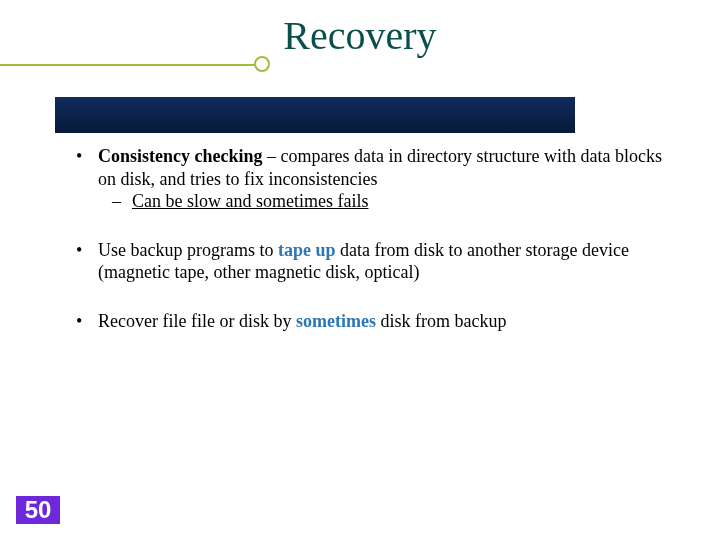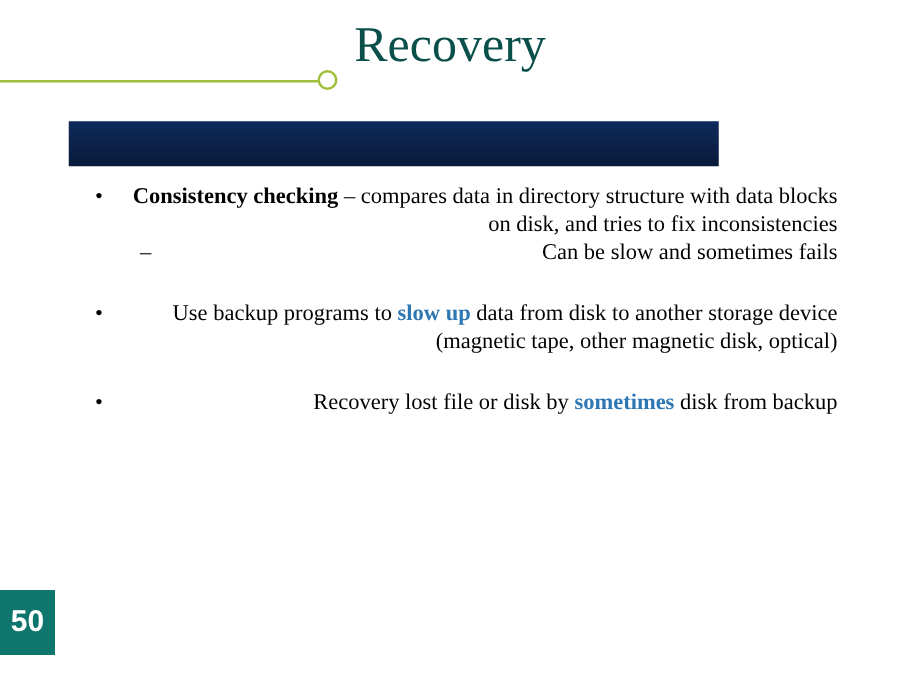--- a/index.html
+++ b/index.html
@@ -69,54 +69,54 @@
   }
   .content ul {
     list-style: none;
     padding: 0;
     margin: 0;
   }
   .content > ul > li {
     position: relative;
     padding-left: 28px;
     margin-bottom: 26px;
-    text-align: right;
   }
   .content > ul > li::before {
     content: "•";
     position: absolute;
     left: 6px;
     top: 0;
     color: #000;
     font-size: 18px;
   }
   .sub {
     list-style: none;
     padding: 0;
     margin: 4px 0 0 0;
   }
   .sub li {
     position: relative;
     padding-left: 34px;
+    text-decoration: underline;
   }
   .sub li::before {
     content: "–";
     position: absolute;
     left: 14px;
     top: 0;
   }
   .bold { font-weight: bold; }
   .accent { color: #2e77b5; font-weight: bold; }
   .page-num {
     position: absolute;
-    left: 0;
+    left: 16px;
     bottom: 16px;
     width: 44px;
-    height: 52px;
-    background: #0f766e;
+    height: 28px;
+    background: #6d28d9;
     color: #fff;
     font-family: Arial, Helvetica, sans-serif;
     font-size: 24px;
     font-weight: bold;
     display: flex;
     align-items: center;
     justify-content: center;
   }
 </style>
 </head>
@@ -136,25 +136,25 @@
     <ul>
 
       <li>
         <span class="bold">Consistency checking</span><span> – compares data in directory structure with data blocks on disk, and tries to fix inconsistencies</span>
         <ul class="sub">
           <li><span>Can be slow and sometimes fails</span></li>
         </ul>
       </li>
 
       <li>
-        <span>Use backup programs to </span><span class="accent">slow up</span><span> data from disk to another storage device (magnetic tape, other magnetic disk, optical)</span>
+        <span>Use backup programs to </span><span class="accent">tape up</span><span> data from disk to another storage device (magnetic tape, other magnetic disk, optical)</span>
       </li>
 
       <li>
-        <span>Recovery lost file or disk by </span><span class="accent">sometimes</span><span> disk from backup</span>
+        <span>Recover file file or disk by </span><span class="accent">sometimes</span><span> disk from backup</span>
       </li>
 
     </ul>
   </div>
 
   <div class="page-num">50</div>
 
 </div>
 
 </body></html>

